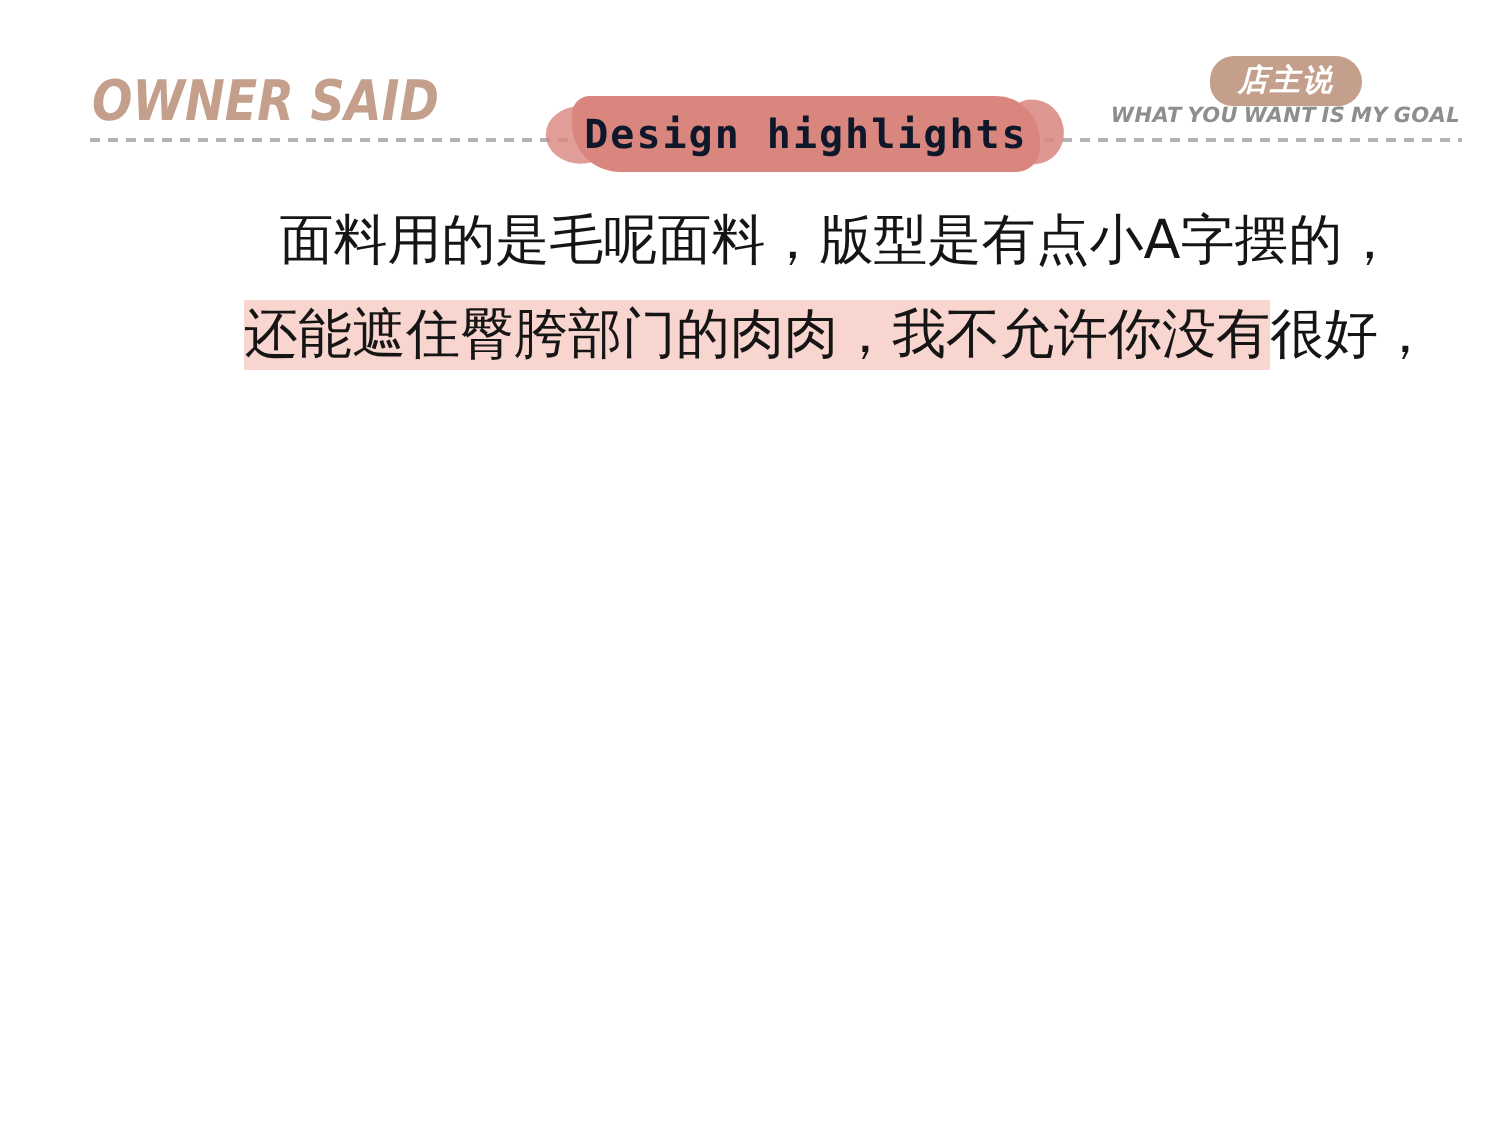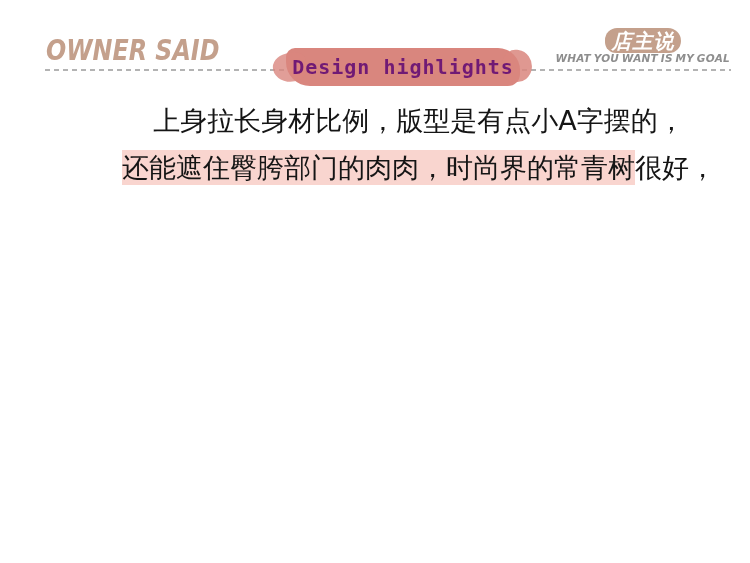--- a/index.html
+++ b/index.html
@@ -26,21 +26,21 @@
     transform:scaleX(.85);transform-origin:left center;
     white-space:nowrap;
   }
   .owner-badge{
     position:absolute;left:605px;top:28px;
     width:76px;height:25px;border-radius:13px 14px 13px 12px;
     background:var(--tan);
     display:flex;align-items:center;justify-content:center;
   }
   .owner-badge span{
-    color:#fff;font-size:20px;font-weight:bold;font-style:italic;
+    color:#fff;font-size:15px;font-weight:bold;font-style:italic;
     letter-spacing:1px;line-height:1;
   }
   .tagline{
     position:absolute;right:64px;top:52px;
     font-size:10.5px;font-weight:bold;font-style:italic;
     color:var(--gray);letter-spacing:.2px;word-spacing:-1px;
     white-space:nowrap;
     margin-left:45px;
   }
   .dashes{
@@ -62,21 +62,21 @@
     background:var(--salmon);opacity:.8;
     border-radius:50% 40% 45% 60%;transform:rotate(-12deg);
   }
   .banner::after{
     content:"";position:absolute;right:-12px;top:2px;width:30px;height:32px;
     background:var(--salmon);opacity:.85;
     border-radius:45% 55% 50% 42%;transform:rotate(8deg);
   }
   .banner-label{
     position:relative;z-index:1;
-    color:#701a75;
+    color:#0f172a;
     font-family:"DejaVu Sans Mono","Liberation Mono",monospace;
     font-size:20px;font-weight:bold;letter-spacing:1px;
     white-space:nowrap;
   }
 
   
   .body-text{margin-top:11px;}
   .t-line{
     position:relative;
     height:47px;line-height:47px;
@@ -127,17 +127,17 @@
 
   <div class="tagline">WHAT YOU WANT IS MY GOAL</div>
 
   <div class="dashes"></div>
 
   <div class="banner">
     <span class="banner-label">Design highlights</span>
   </div>
 
   <main class="body-text">
-      <div class="t-line"><span class="seg">上身拉长身材比例，版型是有点小A字摆的，</span></div>
-      <div class="t-line"><span class="seg hl-pink">还能遮住臀胯部门的肉肉，</span><span class="seg hl-pink">时尚界的常青树</span><span class="seg">很好，</span></div>
+      <div class="t-line"><span class="seg">面料用的是毛呢面料，版型是有点小A字摆的，</span></div>
+      <div class="t-line"><span class="seg hl-pink">还能遮住臀胯部门的肉肉，</span><span class="seg hl-pink">我不允许你没有</span><span class="seg">很好，</span></div>
     </main>
 
 </div>
 
 </body></html>

